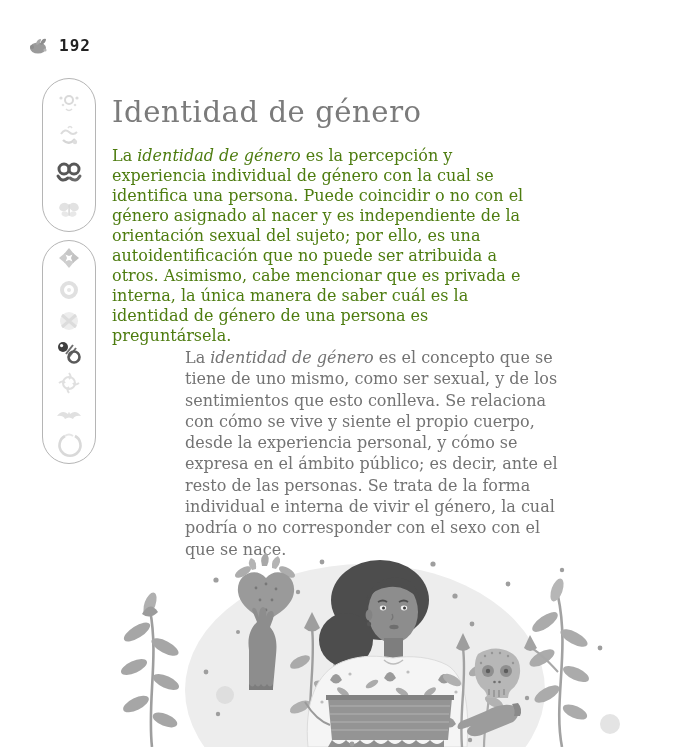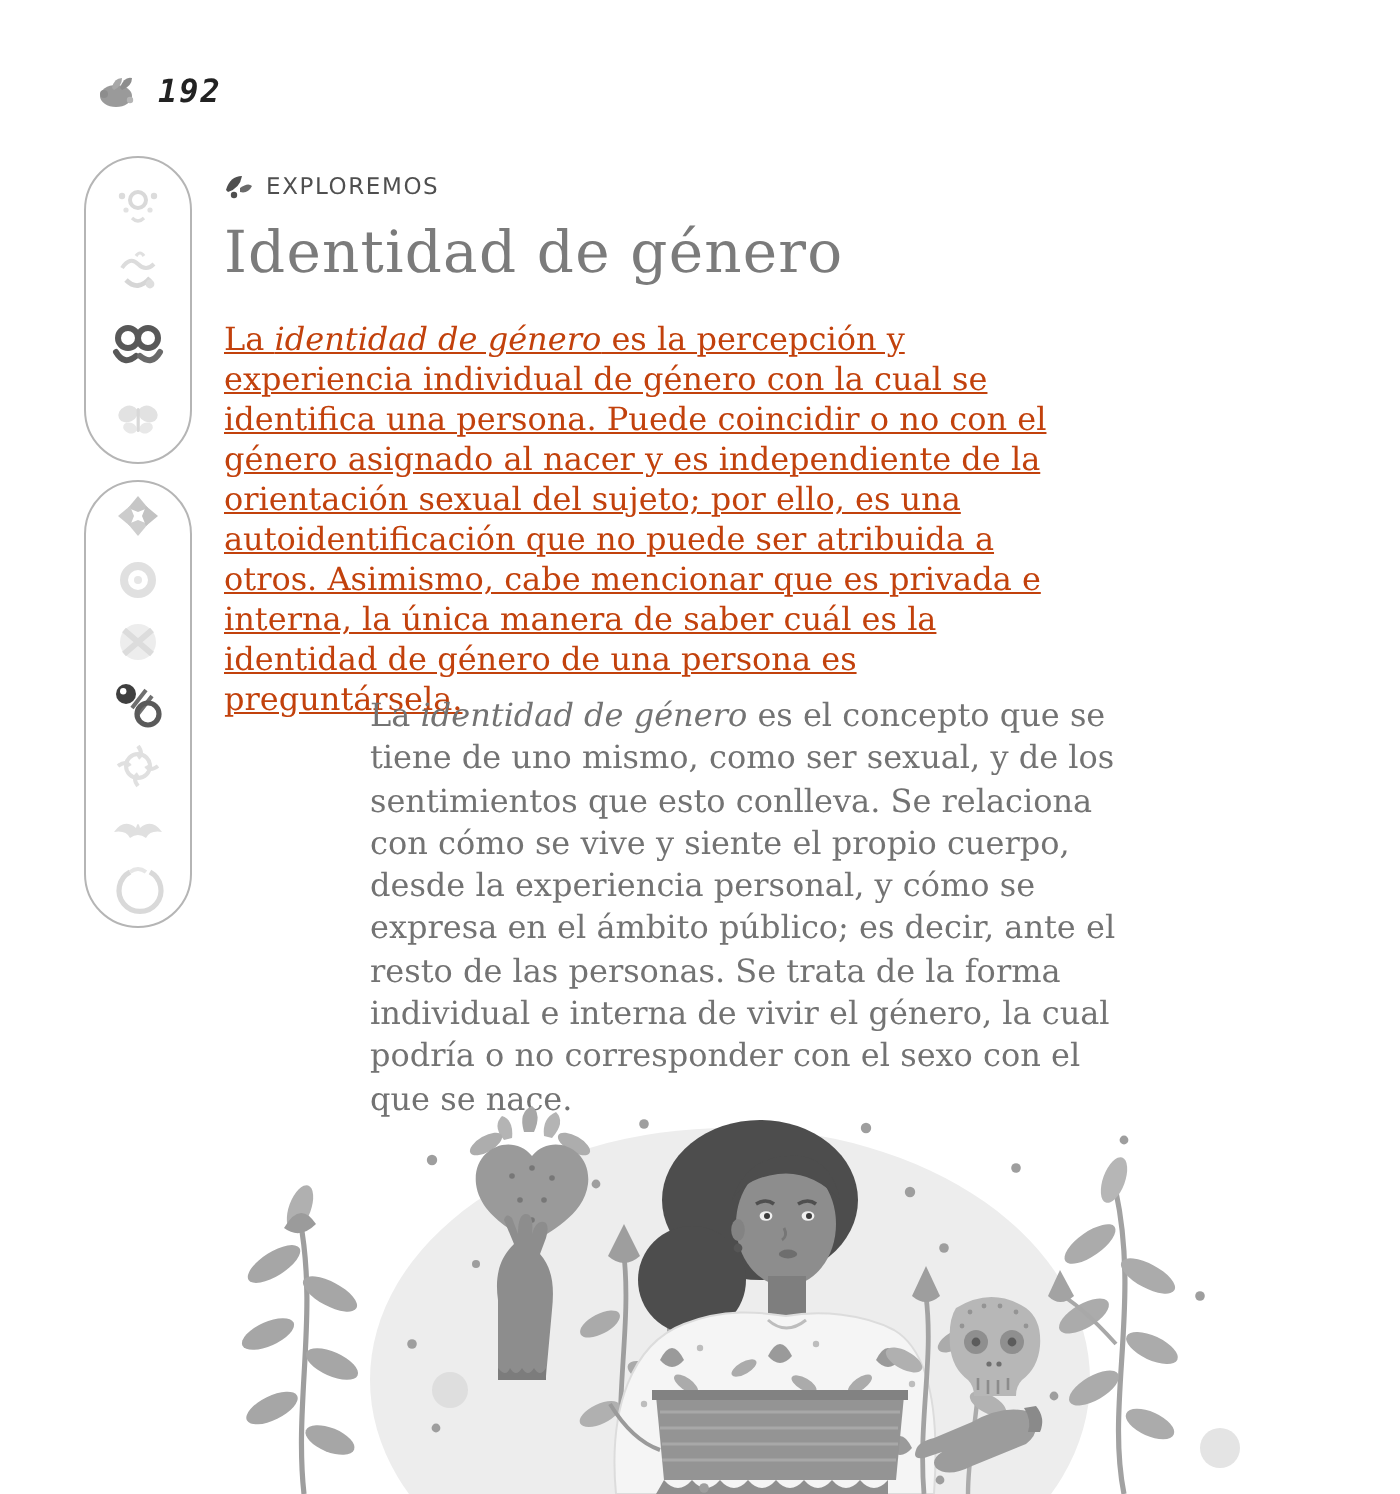--- a/index.html
+++ b/index.html
@@ -1,35 +1,35 @@
 <!DOCTYPE html>
 <html><head>
 <meta charset="utf-8">
 <style>
   html,body{margin:0;padding:0;}
   body{
     width:700px;height:747px;position:relative;background:#ffffff;
     font-family:"DejaVu Serif", serif;overflow:hidden;
   }
   
-  .page-header{position:absolute;top:36px;left:48px;display:flex;align-items:center;gap:9px;font-style:italic;}
+  .page-header{position:absolute;top:36px;left:28px;display:flex;align-items:center;gap:9px;}
   .page-number{font-family:"DejaVu Sans Mono", monospace;font-size:16px;font-weight:bold;color:#222;letter-spacing:1px;}
   
   .pill{position:absolute;left:42px;width:52px;border:1.5px solid #b5b5b5;border-radius:28px;
         display:flex;flex-direction:column;align-items:center;justify-content:space-evenly;background:#fff;}
   .pill-1{top:78px;height:152px;}
   .pill-2{top:240px;height:222px;}
   .pill .slot{width:30px;height:28px;display:flex;align-items:center;justify-content:center;}
   
   .main{position:absolute;left:112px;top:86px;width:432px;}
   .kicker{display:flex;align-items:center;gap:6px;font-family:"DejaVu Sans", sans-serif;
           font-size:11.5px;letter-spacing:0.8px;color:#4f4f4f;}
   .page-title{font-family:"DejaVu Serif", serif;font-weight:400;font-size:29px;color:#7b7b7b;
               margin:9px 0 17px 0;letter-spacing:0.6px;}
-  .body-para{font-size:16px;line-height:20px;color:#c2410c;width:424px;margin:0;text-decoration:underline;}
+  .body-para{font-size:16px;line-height:20px;color:#4d7c0f;width:424px;margin:0;}
   .quote-para{position:absolute;left:185px;top:347px;width:382px;font-size:16px;line-height:21.3px;color:#737373;margin:0;}
   .term{font-style:italic;}
   
   .illustration{position:absolute;left:0;top:552px;width:700px;height:195px;}
 </style>
 </head>
 <body>
 
 <div class="page-header">
   <svg width="22" height="18" viewBox="0 0 22 18">
@@ -124,28 +124,20 @@
   </span>
   <span class="slot">
     <svg width="28" height="28" viewBox="0 0 28 28">
       <path d="M10,4 A10.5,10.5 0 1,0 20,4" fill="none" stroke="#d9d9d9" stroke-width="2.6"></path>
       <path d="M10,4 q4,-3 8,0" fill="none" stroke="#e6e6e6" stroke-width="2"></path>
     </svg>
   </span>
 </div>
 
 <div class="main">
-  <div class="kicker">
-    <svg width="15" height="14" viewBox="0 0 15 14">
-      <path d="M1,9 Q3,2 9,2 Q8,8 2,10 Z" fill="#4f4f4f"></path>
-      <path d="M8,8 Q12,5 14,7 Q12,11 8,10 Z" fill="#6a6a6a"></path>
-      <circle cx="5" cy="11.5" r="1.6" fill="#4f4f4f"></circle>
-    </svg>
-    <span>EXPLOREMOS</span>
-  </div>
 
   <h1 class="page-title">Identidad de género</h1>
 
   <p class="body-para"><span>La </span><span class="term">identidad de género</span><span> es la percepción y experiencia individual de género con la cual se identifica una persona. Puede coincidir o no con el género asignado al nacer y es independiente de la orientación sexual del sujeto; por ello, es una autoidentificación que no puede ser atribuida a otros. Asimismo, cabe mencionar que es privada e interna, la única manera de saber cuál es la identidad de género de una persona es preguntársela.</span></p>
 </div>
 
 <p class="quote-para"><span>La </span><span class="term">identidad de género</span><span> es el concepto que se tiene de uno mismo, como ser sexual, y de los sentimientos que esto conlleva. Se relaciona con cómo se vive y siente el propio cuerpo, desde la experiencia personal, y cómo se expresa en el ámbito público; es decir, ante el resto de las personas. Se trata de la forma individual e interna de vivir el género, la cual podría o no corresponder con el sexo con el que se nace.</span></p>
 
 <svg class="illustration" viewBox="0 0 700 195" role="img">
 

